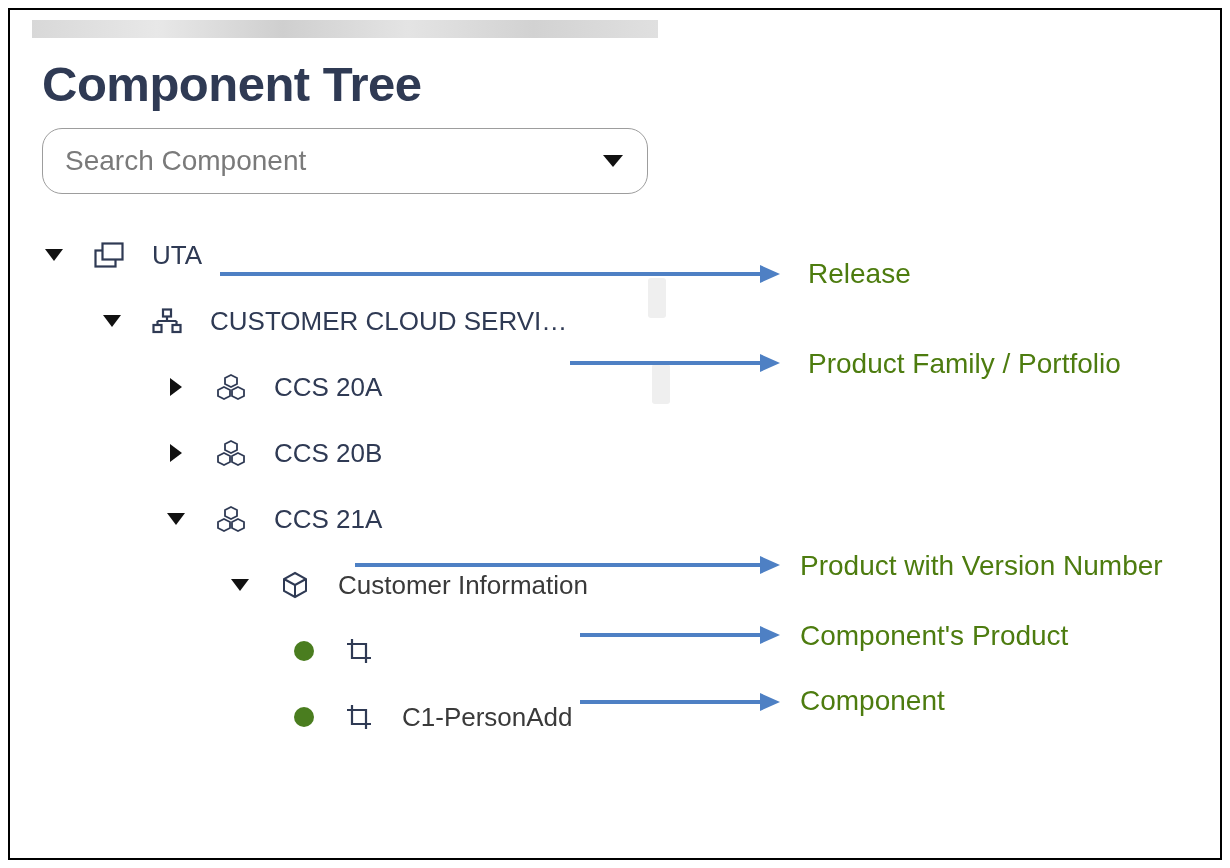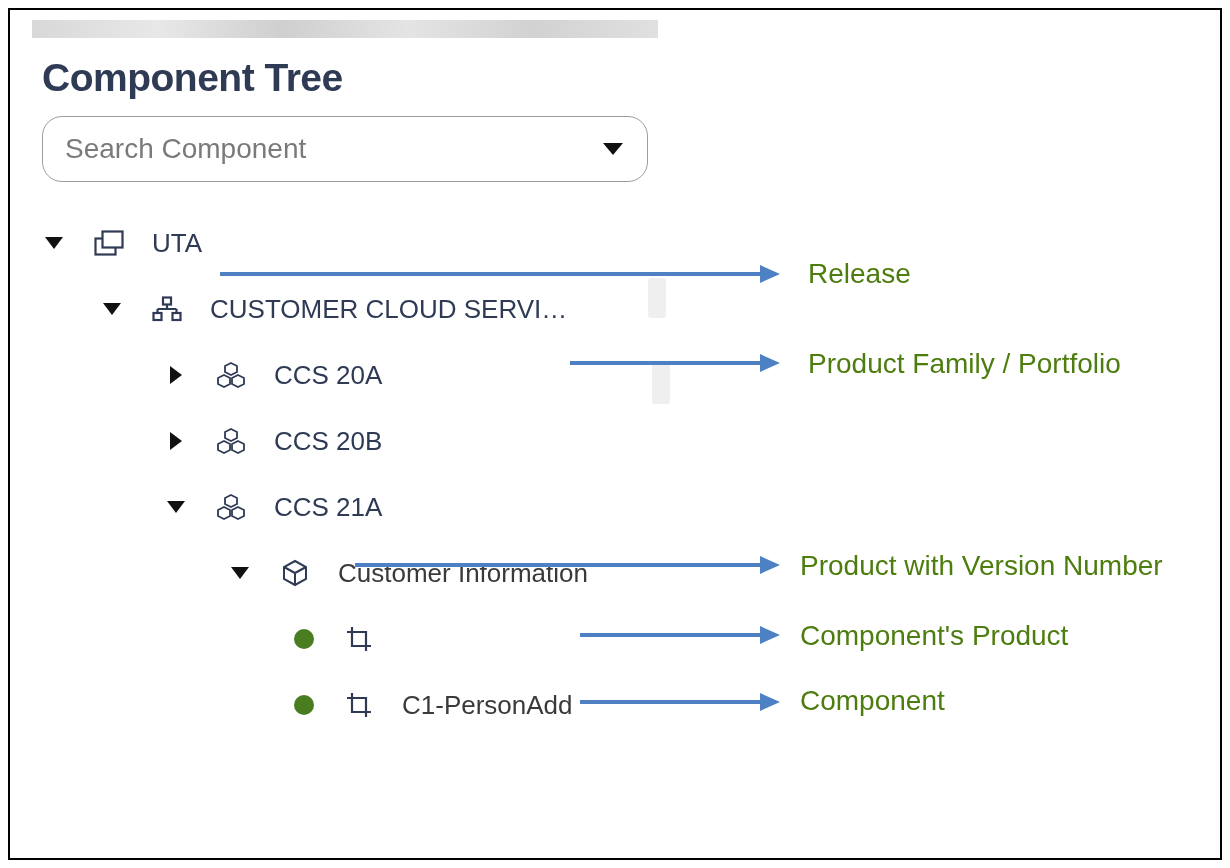--- a/index.html
+++ b/index.html
@@ -24,21 +24,21 @@
     background: linear-gradient(to right,#d8d8d8 0%,#e8e8e8 20%,#cfcfcf 40%,#e4e4e4 60%,#d2d2d2 80%,#e0e0e0 100%);
   }
   .content {
     position: absolute;
     top: 28px;
     left: 22px;
     right: 22px;
     bottom: 10px;
   }
   .title {
-    font-size: 39px;
+    font-size: 49px;
     font-weight: 800;
     color: #2f3a54;
     letter-spacing: -0.5px;
     margin: 18px 0 16px 10px;
   }
   .searchbox {
     display: flex;
     align-items: center;
     justify-content: space-between;
     width: 606px;

